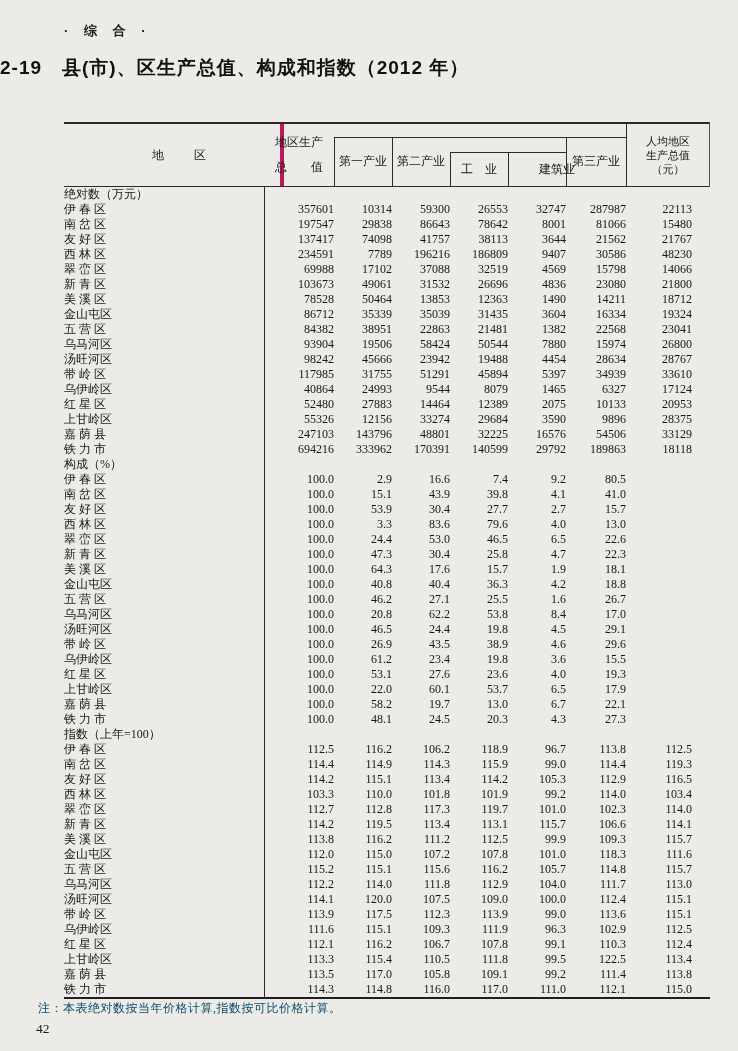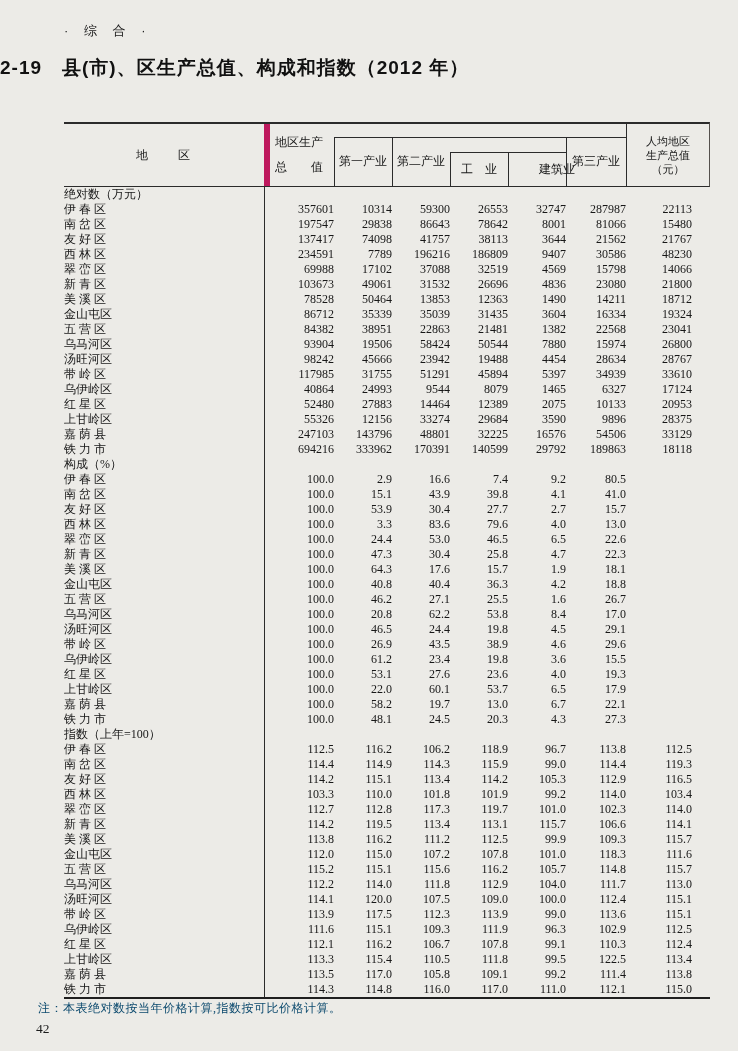--- a/index.html
+++ b/index.html
@@ -8,38 +8,38 @@
     background:#b9b8b4;
     font-family:"Liberation Serif", serif;
   }
   .page {
     position:relative; width:738px; height:1051px;
     background:#ecebe7; color:#1b1b1b; overflow:hidden;
   }
   .corner-tag {
     position:absolute; left:64px; top:22px;
     font-size:13px; letter-spacing:6px; color:#222;
-    font-family:"Liberation Sans", sans-serif; font-weight:normal;
+    font-family:"Liberation Sans", sans-serif; font-weight:bold;
   }
   .doc-title {
     position:absolute; left:0; top:55px; width:738px;
     text-align:left; font-size:19px; font-weight:bold; color:#111;
     font-family:"Liberation Sans", sans-serif; letter-spacing:1px;
   }
   .tablewrap { position:absolute; left:64px; top:122px; width:646px; }
 
   
   .thead {
     position:relative; height:62px;
     border-top:2px solid #2b2b2b; border-bottom:1px solid #2b2b2b;
     border-right:1px solid #55514d;
     font-size:12px; color:#171717;
   }
   .hcell { position:absolute; display:flex; align-items:center; justify-content:center; text-align:center; }
-  .h-region   { left:0;   top:0;  width:200px; height:62px; border-right:6px solid #be185d; letter-spacing:2px; }
+  .h-region   { left:16px;   top:0;  width:200px; height:62px; border-right:4px solid #be185d; letter-spacing:2px; }
   .h-gdp      { left:200px; top:0; width:70px; height:62px; flex-direction:column; justify-content:space-around; padding:6px 0; box-sizing:border-box; }
   .h-primary  { left:270px; top:13px; width:58px; height:49px;text-align:right; }
   .h-secondary{ left:328px; top:13px; width:58px; height:49px; }
   .h-industry { left:386px; top:28px; width:58px; height:34px; }
   .h-constr   { left:444px; top:28px; width:58px; height:34px;margin-left:20px; }
   .h-tertiary { left:502px; top:13px; width:60px; height:49px; }
   .h-percap   { left:562px; top:0;  width:84px; height:62px; flex-direction:column; font-size:11px; line-height:14px; }
   .hline { position:absolute; background:#2b2b2b; }
   .gline-top  { left:270px; top:13px; width:292px; height:1px; }
   .nline-top  { left:386px; top:28px; width:117px; height:1px; }

